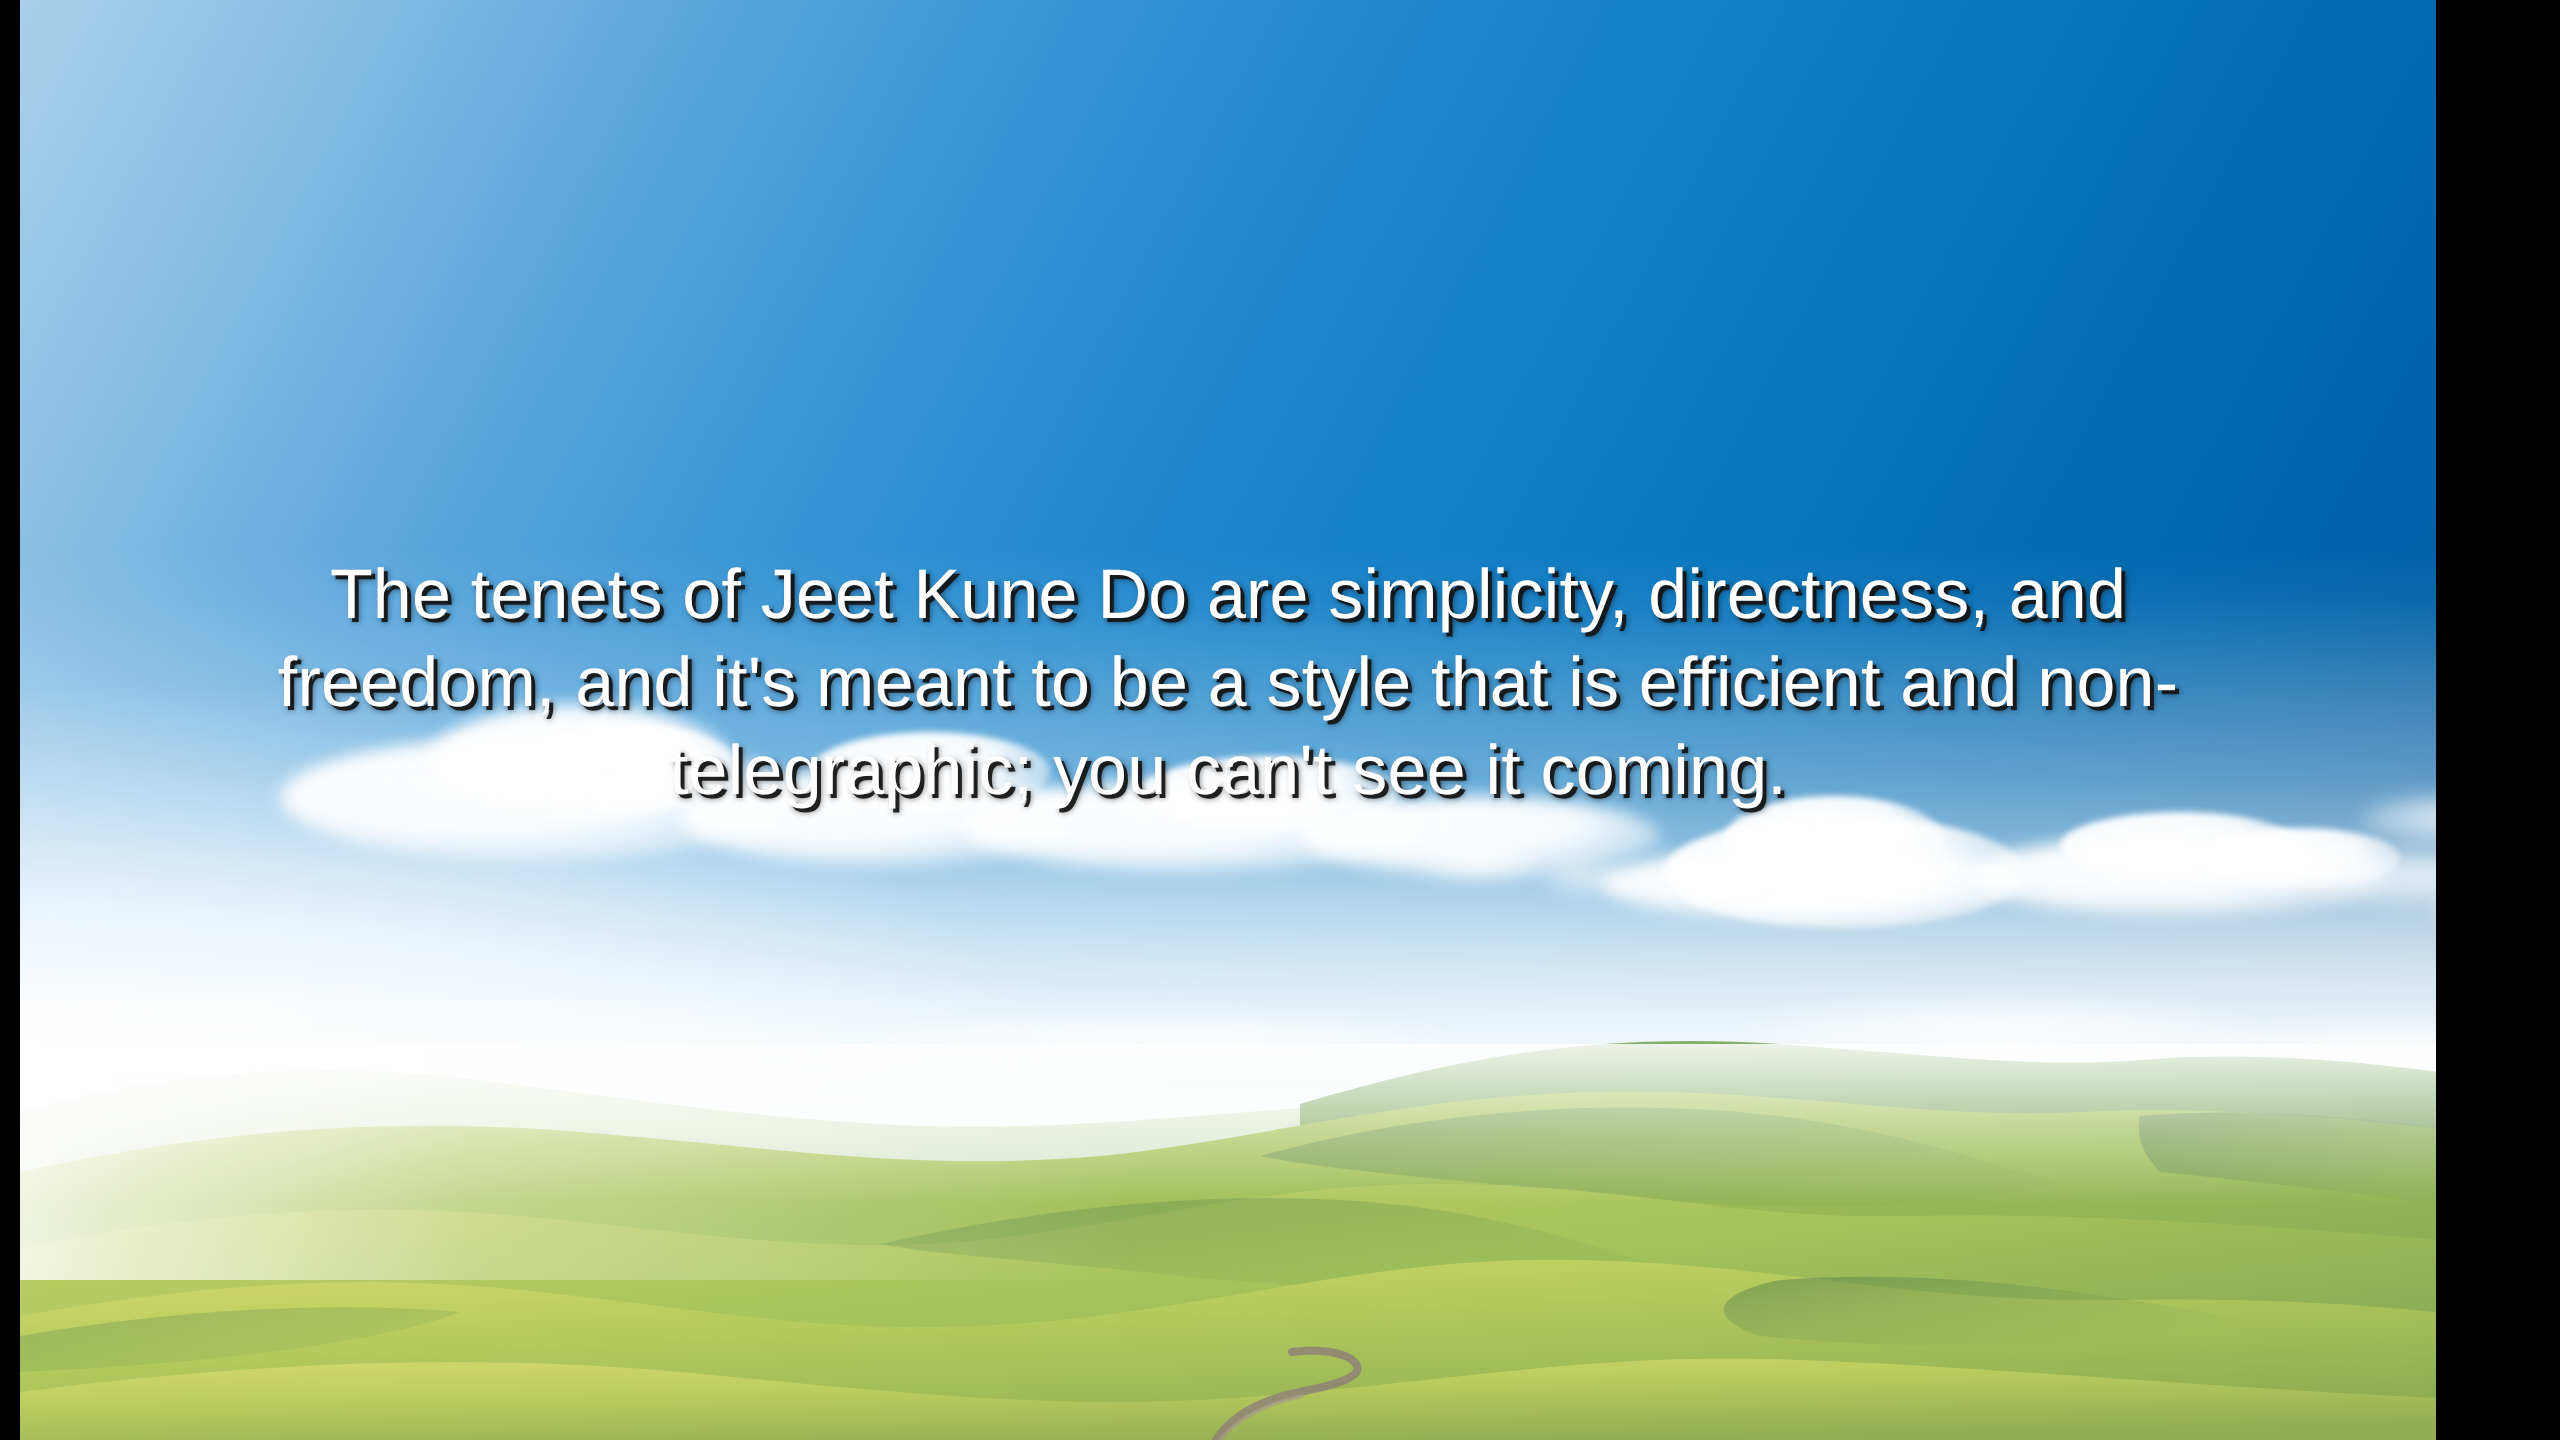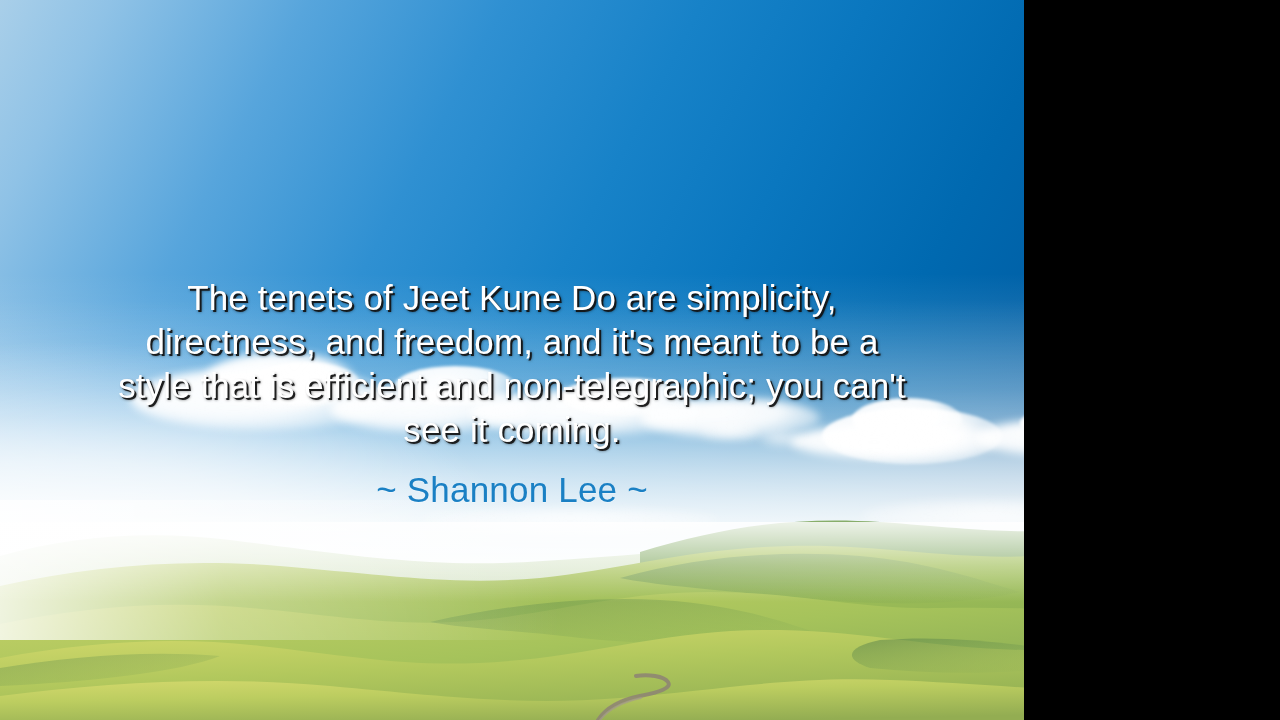--- a/index.html
+++ b/index.html
@@ -5,22 +5,23 @@
   * { margin:0; padding:0; box-sizing:border-box; }
   html, body {
     width:1280px; height:720px;
     overflow:hidden;
     background:#000;
     font-family:"Liberation Sans", sans-serif;
   }
 
   #stage {
     position:relative;
-    width:1024px; height:720px;
+    width:1208px; height:720px;
     overflow:hidden;
+    margin-left:10px;
   }
 
   
   .sky {
     position:absolute; inset:0;
     background:
       linear-gradient(to bottom,
         rgba(255,255,255,0)   0%,
         rgba(255,255,255,0)   38%,
         rgba(248,252,255,.30) 58%,
@@ -227,16 +228,15 @@
 
     <path d="M598,220 C606,208 620,200 640,196 C660,192 672,188 668,182 C664,176 648,174 636,176" fill="none" stroke="#8d8274" stroke-width="4" stroke-linecap="round" opacity=".85"></path>
     <path d="M600,220 C608,210 622,202 641,198" fill="none" stroke="#a49a8c" stroke-width="2" stroke-linecap="round" opacity=".7"></path>
 
     <rect x="0" y="0" width="560" height="140" fill="url(#gLeftFade)"></rect>
   </svg>
   <div class="hill-haze"></div>
 
   <div class="quote-wrap">
     <div class="quote">The tenets of Jeet Kune Do are simplicity, directness, and freedom, and it's meant to be a style that is efficient and non-telegraphic; you can't see it coming.</div>
-    <div class="author">~ Shannon Lee ~</div>
   </div>
 
 </div>
 
 </body></html>

